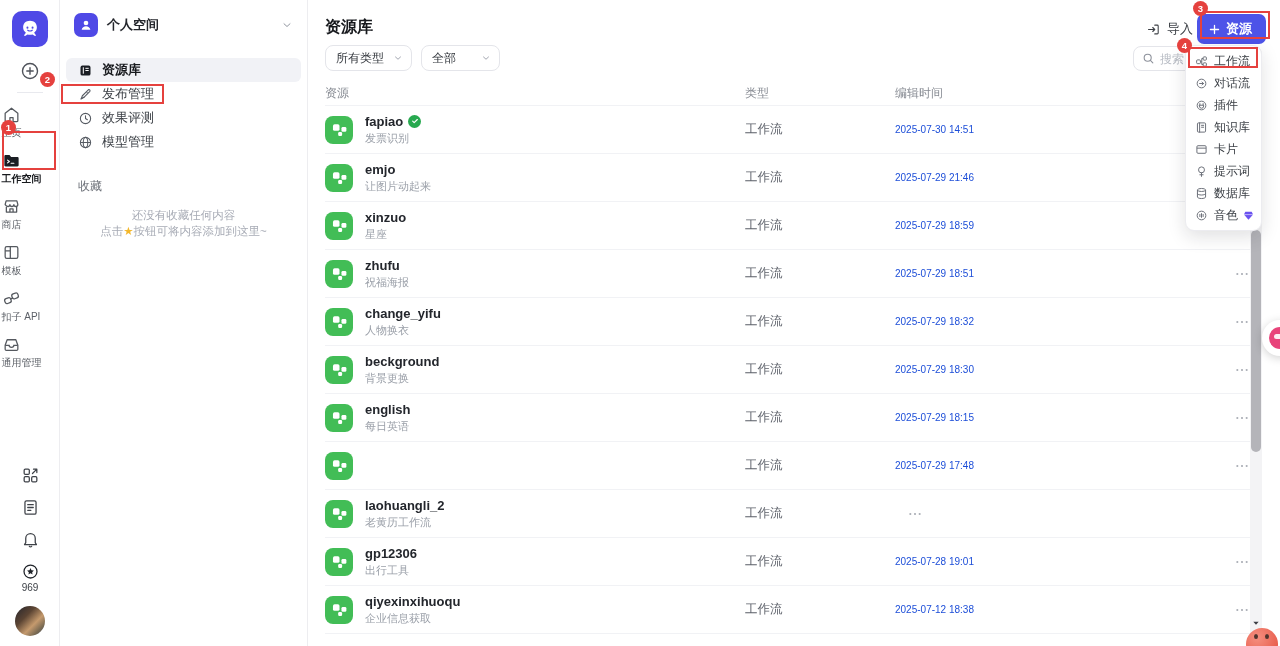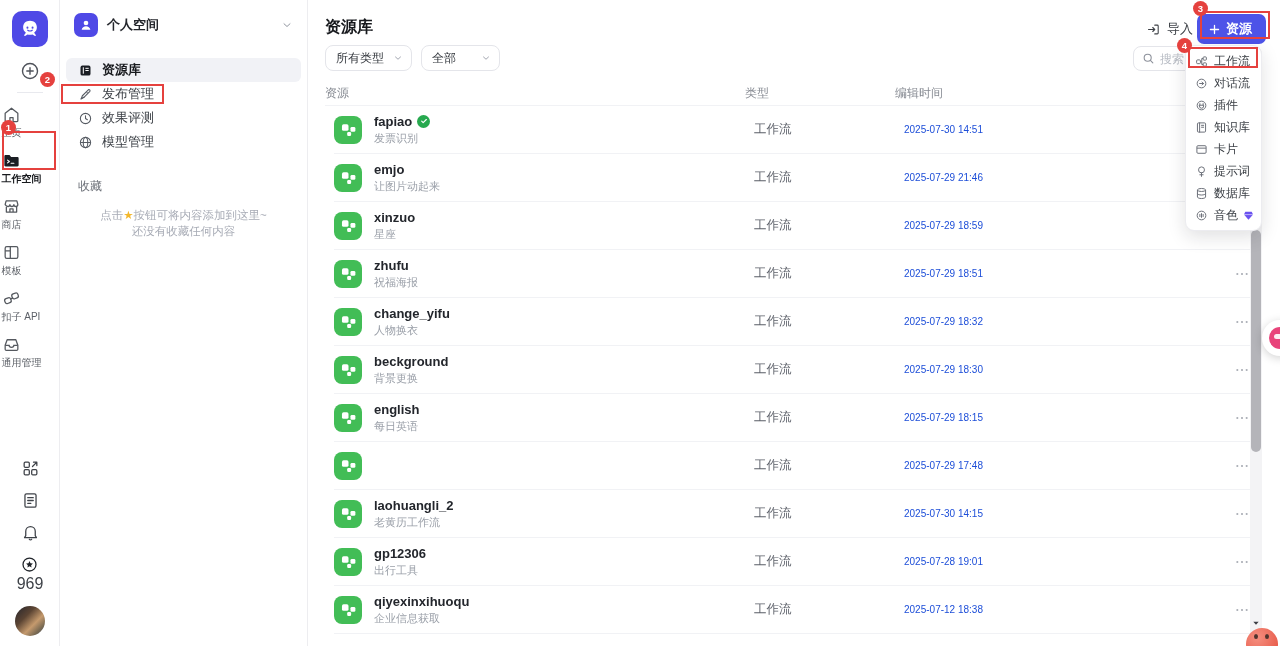--- a/index.html
+++ b/index.html
@@ -15,21 +15,21 @@
   .rail-logo { width:36px; height:36px; margin-top:11px; border-radius:10px; background:#4f49e6; display:flex; align-items:center; justify-content:center; }
   .rail-add { margin-top:13px; color:#4e525a; cursor:pointer; }
   .rail-divider { width:26px; height:1px; background:#e8e9ee; margin:10px 0 6px; }
   .rail-item { width:56px; display:flex; flex-direction:column; align-items:flex-start; gap:2px; padding:6px 0 5px; cursor:pointer; color:#55595f; }
   .rail-item .rlabel { font-size:10px; color:#5c6067; white-space:nowrap; }
   .rail-item.active { color:#17191d; }
   .rail-item.active .rlabel { color:#17191d; font-weight:700; }
   .rail-bottom { position:absolute; bottom:10px; left:0; width:60px; display:flex; flex-direction:column; align-items:center; gap:13px; }
   .rail-bottom .ric { color:#3e4248; cursor:pointer; }
   .token-wrap { display:flex; flex-direction:column; align-items:center; gap:1px; cursor:pointer; }
-  .token-count { font-size:16px; color:#3e4248; }
+  .token-count { font-size:10px; color:#3e4248; }
   .rail-avatar { width:30px; height:30px; border-radius:50%; cursor:pointer;
     background:linear-gradient(135deg,#23242c 0%,#5b4433 35%,#c59a6d 62%,#7a6a52 80%,#42526a 100%); }
 
   
   .sidebar { position:absolute; left:60px; top:0; width:248px; height:646px; background:#fff; border-right:1px solid #ededf0; z-index:4; }
   .ws-selector { display:flex; align-items:center; height:50px; padding:8px 14px; cursor:pointer; }
   .ws-avatar { width:24px; height:24px; border-radius:7px; background:#4f49e6; display:flex; align-items:center; justify-content:center; }
   .ws-label { margin-left:9px; font-size:13px; color:#24262c; font-weight:600; }
   .ws-chevron { margin-left:auto; color:#9196a0; }
   .menu { margin-top:8px; padding:0 6px; }
@@ -52,21 +52,21 @@
   .select-type { width:87px; } .select-scope { width:79px; }
   .select-pill .chev { color:#9a9ea8; }
   .search-box { position:absolute; top:46px; right:18px; width:129px; height:25px; border:1px solid #e4e5ea; border-radius:8px; display:flex; align-items:center; padding:0 8px; gap:5px; background:#fff; }
   .search-box input { border:none; outline:none; width:100%; font-size:12px; color:#33373d; font-family:inherit; background:transparent; }
   .search-box input::placeholder { color:#b9bdc5; }
   .search-icon { color:#8d919b; flex:0 0 auto; }
 
   
   .thead { position:absolute; left:17px; right:18px; top:82px; height:24px; display:flex; align-items:center; font-size:12px; color:#878b93; border-bottom:1px solid #f1f2f5; }
   .col-name { width:420px; } .col-type { width:150px; } .col-time { flex:1; } .col-more { width:40px; }
-  .tbody { position:absolute; left:26px; right:18px; top:106px; }
+  .tbody { position:absolute; left:17px; right:18px; top:106px; }
   .trow { display:flex; align-items:center; height:48px; border-bottom:1px solid #f1f2f5; cursor:pointer; }
   .cell-name { width:420px; display:flex; align-items:center; gap:12px; }
   .res-icon { width:28px; height:28px; border-radius:8px; background:#42bd56; display:flex; align-items:center; justify-content:center; flex:0 0 auto; }
   .nm-stack { display:flex; flex-direction:column; gap:2px; }
   .nm-line { display:flex; align-items:center; gap:5px; }
   .res-name { font-size:13px; font-weight:600; color:#23262c; }
   .verified { width:13px; height:13px; border-radius:50%; background:#27a94f; display:flex; align-items:center; justify-content:center; }
   .res-desc { font-size:11px; color:#9ba0a9; }
   .cell-type { width:150px; font-size:12.5px; color:#5d616a; }
   .cell-time { flex:1; font-size:10px; color:#1d4ed8; }
@@ -262,22 +262,22 @@
             <circle cx="12" cy="12" r="8.2"></circle>
             <ellipse cx="12" cy="12" rx="3.6" ry="8.2"></ellipse>
             <path d="M4 12h16"></path>
           </svg>
         </span>
       <span>模型管理</span>
     </div>
   </div>
   <div class="fav-title">收藏</div>
   <div class="fav-empty">
+    <div>还没有收藏任何内容</div>
     <div><span>点击</span><span class="fav-star">★</span><span>按钮可将内容添加到这里~</span></div>
-    <div>还没有收藏任何内容</div>
   </div>
 </nav>
 
 <main class="main">
   <h1 class="page-title">资源库</h1>
 
   <div class="header-actions">
     <div class="import-btn">
       <span>
           <svg width="15" height="15" viewBox="0 0 24 24" fill="none" stroke="currentColor" stroke-width="1.7">
@@ -567,21 +567,20 @@
           </span>
           <span class="nm-stack">
             <span class="nm-line">
               <span class="res-name">laohuangli_2</span>
 
             </span>
             <span class="res-desc">老黄历工作流</span>
           </span>
         </div>
         <div class="cell-type">工作流</div>
-        <div class="cell-time">2025-07-30 14:15</div>
         <div class="cell-more">
           <svg width="16" height="16" viewBox="0 0 24 24" fill="#a9adb5">
             <circle cx="5" cy="12" r="1.6"></circle>
             <circle cx="12" cy="12" r="1.6"></circle>
             <circle cx="19" cy="12" r="1.6"></circle>
           </svg>
         </div>
       </div>
 
       <div class="trow">

